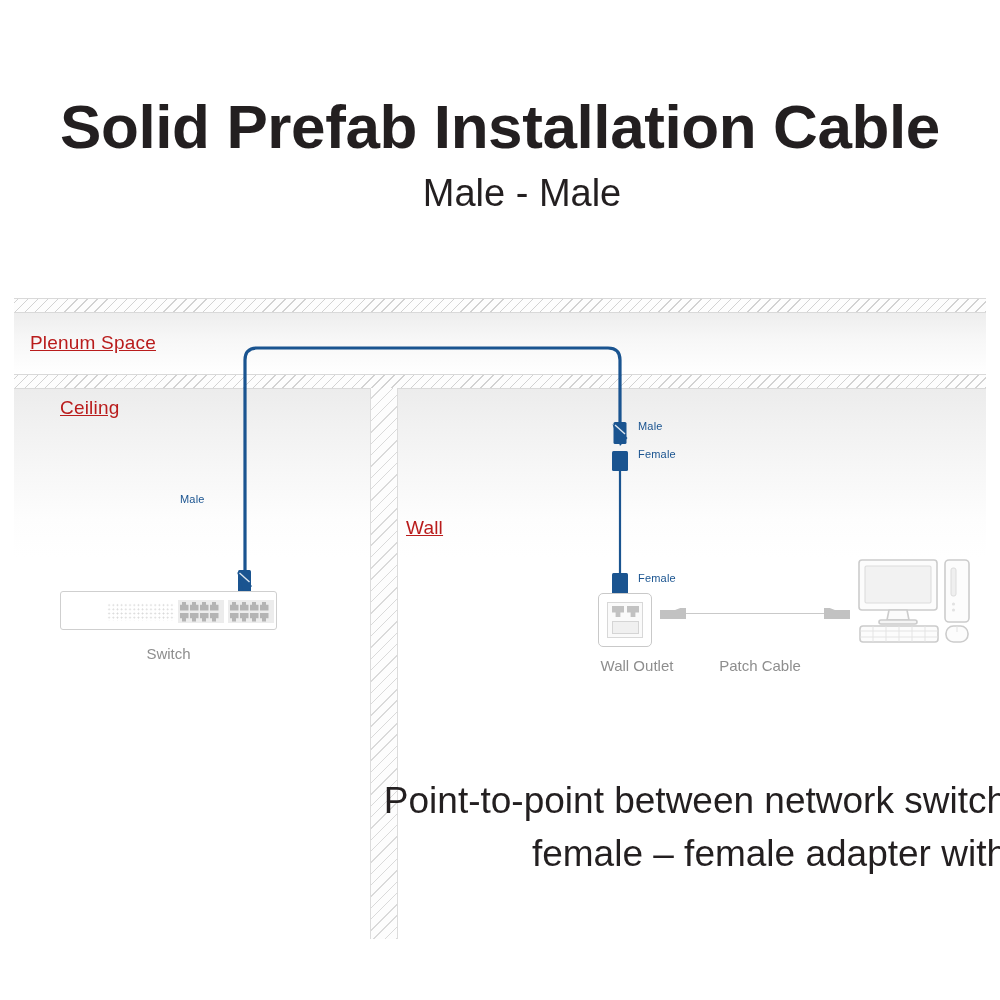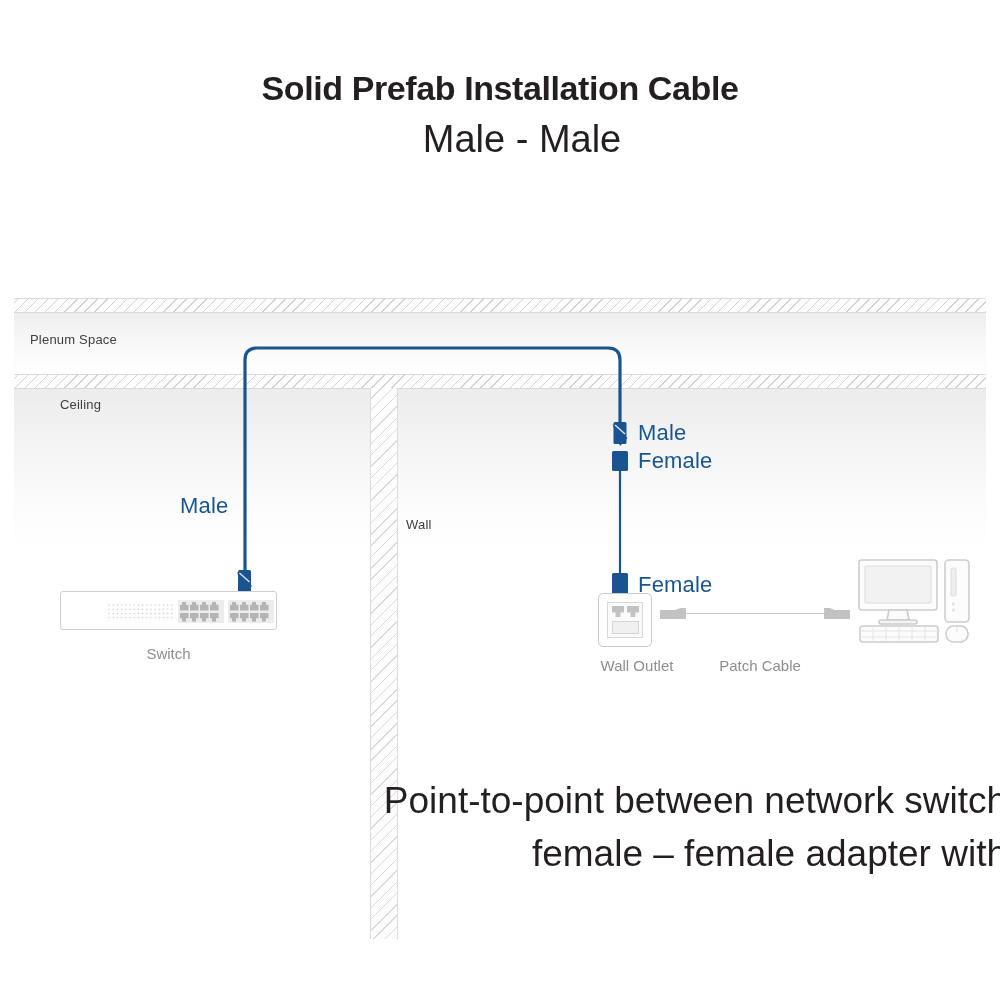--- a/index.html
+++ b/index.html
@@ -19,22 +19,22 @@
 
   
   #header {
     position: absolute;
     top: 0; left: 0;
     width: 1000px;
     text-align: center;
   }
   #title {
     margin: 0;
-    padding-top: 70px;
-    font-size: 34px;
+    padding-top: 94px;
+    font-size: 62px;
     font-weight: 700;
     letter-spacing: -0.4px;
     color: #231f20;
     line-height: 1.08;
     font-family: "Liberation Sans", sans-serif;
   }
   #subtitle {
     margin: 0;
     padding-top: 12px;
     font-size: 38px;
@@ -95,24 +95,25 @@
     position: absolute;
     left: 14px;
     top: 117px;
     width: 972px;
     height: 170px;
     background: linear-gradient(to bottom, #ececec 0%, #f4f4f4 35%, #fdfdfd 78%, #ffffff 100%);
   }
 
   .zone-label {
     position: absolute;
-    color: #404040;
-    font-size: 13px;
+    color: #b91c1c;
+    font-size: 19px;
     white-space: nowrap;
     letter-spacing: .2px;
+    text-decoration: underline;
   }
   #label-plenum { left: 30px;  top: 62px; }
   #label-ceiling{ left: 60px;  top: 127px; }
   #label-wall   { left: 406px; top: 247px; }
 
   
   #wall-col {
     position: absolute;
     left: 370px;
     top: 118px;
@@ -127,21 +128,21 @@
     position: absolute;
     left: 0; top: 0;
     width: 1000px; height: 440px;
     overflow: visible;
   }
 
   
   .conn-label {
     position: absolute;
     color: #1a5490;
-    font-size: 22px;
+    font-size: 11px;
     white-space: nowrap;
     letter-spacing: .2px;
   }
   #lbl-male-left   { left: 180px; top: 223px; }
   #lbl-male-right  { left: 638px; top: 150px; }
   #lbl-female-top  { left: 638px; top: 178px; }
   #lbl-female-out  { left: 638px; top: 302px; }
 
   
   #switch {

